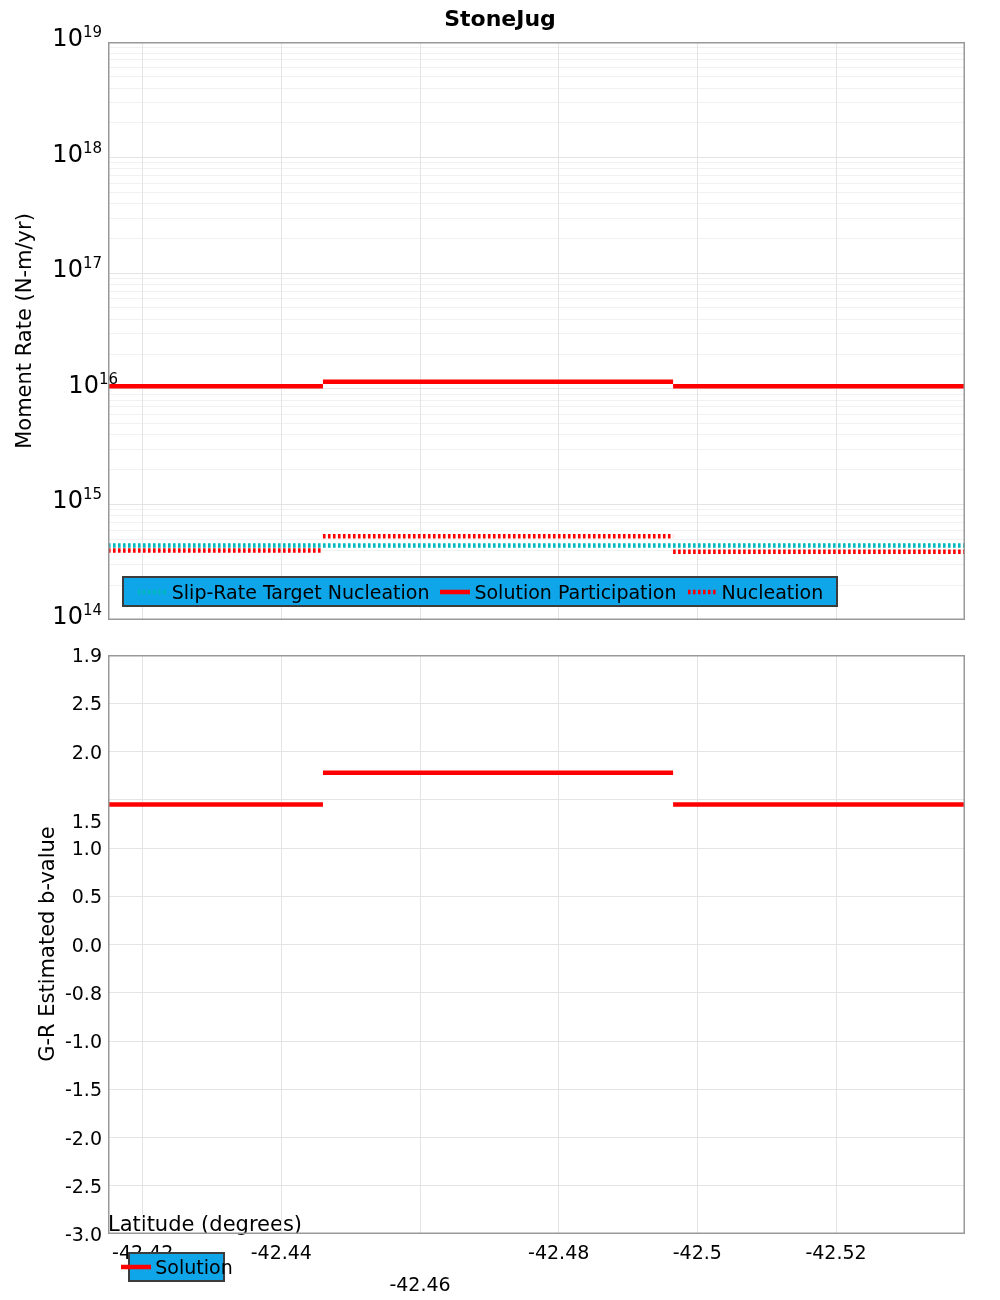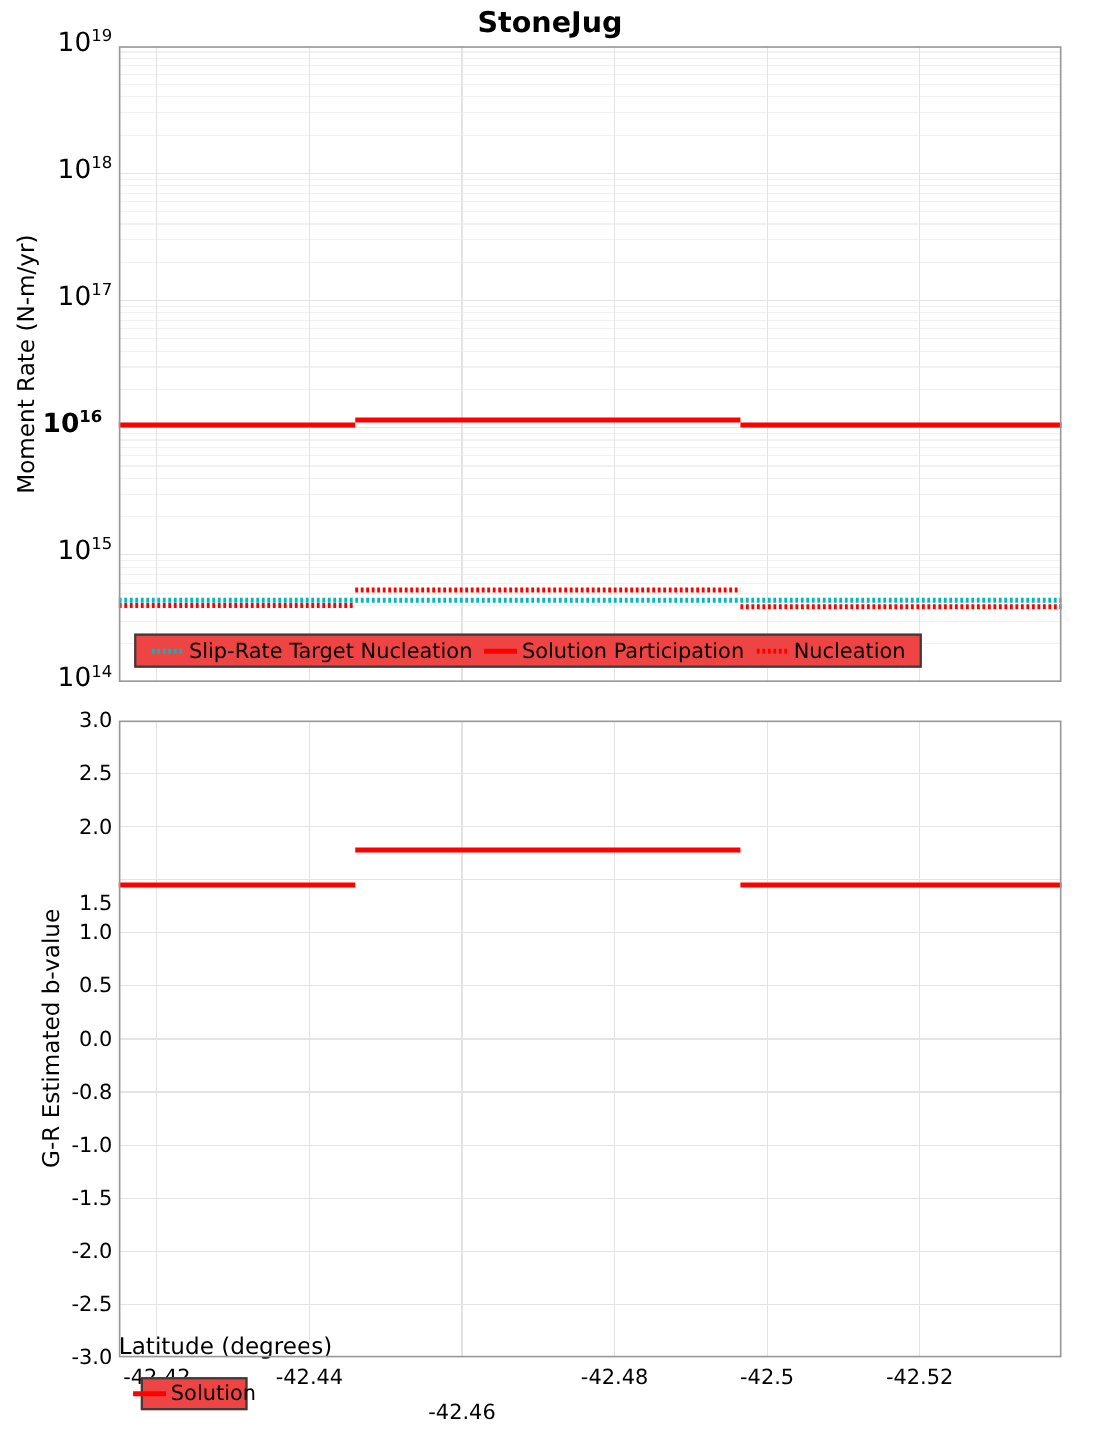--- a/index.html
+++ b/index.html
@@ -1,30 +1,30 @@
 <!DOCTYPE html>
 <html><head>
 <meta charset="utf-8">
 <style>
   * { margin:0; padding:0; box-sizing:border-box; }
   html,body { width:1000px; height:1300px; background:#ffffff; }
   body { font-family:"DejaVu Sans", sans-serif; color:#000; position:relative; overflow:hidden; }
   .abs { position:absolute; }
-  .chart-title { left:0; top:6px; width:1000px; text-align:center; font-size:26px; font-weight:bold; }
+  .chart-title { left:0; top:6px; width:1000px; text-align:center; font-size:22px; font-weight:bold; }
   .axis-title { font-size:21px; height:28px; line-height:28px; white-space:nowrap; }
   .yt { width:400px; text-align:center; transform:rotate(-90deg); }
   #ylabel-top    { left:-176px; top:317px; }
   #ylabel-bottom { left:-153px; top:930px; }
   #xlabel { left:108px; top:1212px; width:857px; text-align:left; font-size:21px; }
   .tick { position:absolute; line-height:1; white-space:nowrap; }
   .tick.ylog { font-size:24px; text-align:right; width:74px; }
   .tick.ylog sup { font-size:15px; }
   .tick.ylin { font-size:19px; text-align:right; width:74px; }
   .tick.x { font-size:19px; text-align:center; width:96px; }
-  .legend { position:absolute; background:#ef4444; border:2px solid #d946ef;
+  .legend { position:absolute; background:#0ea5e9; border:2px solid #d946ef;
             display:flex; align-items:center; justify-content:center;
             font-size:19px; white-space:nowrap; }
   .legend .li { display:inline-flex; align-items:center; gap:3px; margin:0 5px; }
   .legend svg { display:block; }
   svg.plot { position:absolute; overflow:visible; }
 </style>
 </head>
 <body>
 
 <div class="abs chart-title">StoneJug</div>
@@ -92,21 +92,21 @@
       <line x1="214.9433656957789" y1="339.7833296551225" x2="565.093042071171" y2="339.7833296551225" stroke="#ff0000" stroke-width="4.5"></line>
       <line x1="565.093042071171" y1="344.35051702751514" x2="857" y2="344.35051702751514" stroke="#ff0000" stroke-width="4.5"></line>
       <line x1="0" y1="508.40186500248757" x2="214.9433656957789" y2="508.40186500248757" stroke="#ff0000" stroke-width="4.5" stroke-dasharray="2.6 2.4"></line>
       <line x1="214.9433656957789" y1="494.27370947414886" x2="565.093042071171" y2="494.27370947414886" stroke="#ff0000" stroke-width="4.5" stroke-dasharray="2.6 2.4"></line>
       <line x1="565.093042071171" y1="509.6729314277366" x2="857" y2="509.6729314277366" stroke="#ff0000" stroke-width="4.5" stroke-dasharray="2.6 2.4"></line>
       <rect x="0.75" y="0.75" width="855.5" height="576.5" fill="none" stroke="#999999" stroke-width="1.5"></rect>
     </svg>
     <div class="tick ylog" style="left: 28px; top: 25px;">10<sup>19</sup></div>
     <div class="tick ylog" style="left: 28px; top: 140.6px;">10<sup>18</sup></div>
     <div class="tick ylog" style="left: 28px; top: 256.2px;">10<sup>17</sup></div>
-    <div class="tick ylog" style="left: 19px; top: 371.8px; font-weight: bold;">10<sup>16</sup></div>
+    <div class="tick ylog" style="left: 44px; top: 371.8px;">10<sup>16</sup></div>
     <div class="tick ylog" style="left: 28px; top: 487.4px;">10<sup>15</sup></div>
     <div class="tick ylog" style="left: 28px; top: 603px;">10<sup>14</sup></div>
     <div class="legend" style="left: 122px; top: 576px; width: 716px; height: 31px; border-color: rgb(60, 60, 60);">
       <span class="li">
         <svg width="32" height="10">
           <line x1="1" y1="5" x2="31" y2="5" stroke="#00b9be" stroke-width="4.5" stroke-dasharray="2.6 2.4"></line>
         </svg>
         <span>Slip-Rate Target Nucleation</span>
       </span>
       <span class="li">
@@ -138,21 +138,21 @@
       <line x1="173.34142394820563" y1="0" x2="173.34142394820563" y2="579" stroke="#e4e4e4" stroke-width="1" shape-rendering="crispEdges"></line>
       <line x1="312.0145631067997" y1="0" x2="312.0145631067997" y2="579" stroke="#e4e4e4" stroke-width="1" shape-rendering="crispEdges"></line>
       <line x1="450.6877022653445" y1="0" x2="450.6877022653445" y2="579" stroke="#e4e4e4" stroke-width="1" shape-rendering="crispEdges"></line>
       <line x1="589.3608414239386" y1="0" x2="589.3608414239386" y2="579" stroke="#e4e4e4" stroke-width="1" shape-rendering="crispEdges"></line>
       <line x1="728.0339805825326" y1="0" x2="728.0339805825326" y2="579" stroke="#e4e4e4" stroke-width="1" shape-rendering="crispEdges"></line>
       <line x1="0" y1="149.57500000000002" x2="214.9433656957789" y2="149.57500000000002" stroke="#ff0000" stroke-width="4.5"></line>
       <line x1="214.9433656957789" y1="117.73" x2="565.093042071171" y2="117.73" stroke="#ff0000" stroke-width="4.5"></line>
       <line x1="565.093042071171" y1="149.57500000000002" x2="857" y2="149.57500000000002" stroke="#ff0000" stroke-width="4.5"></line>
       <rect x="0.75" y="0.75" width="855.5" height="577.5" fill="none" stroke="#999999" stroke-width="1.5"></rect>
     </svg>
-    <div class="tick ylin" style="left: 28px; top: 646px;">3.0</div>
+    <div class="tick ylin" style="left: 28px; top: 646px;">1.9</div>
     <div class="tick ylin" style="left: 28px; top: 694.25px;">2.5</div>
     <div class="tick ylin" style="left: 28px; top: 742.5px;">2.0</div>
     <div class="tick ylin" style="left: 28px; top: 790.75px; margin-top: 21px;">1.5</div>
     <div class="tick ylin" style="left: 28px; top: 839px;">1.0</div>
     <div class="tick ylin" style="left: 28px; top: 887.25px;">0.5</div>
     <div class="tick ylin" style="left: 28px; top: 935.5px;">0.0</div>
     <div class="tick ylin" style="left: 28px; top: 983.75px;">-0.8</div>
     <div class="tick ylin" style="left: 28px; top: 1032px;">-1.0</div>
     <div class="tick ylin" style="left: 28px; top: 1080.25px;">-1.5</div>
     <div class="tick ylin" style="left: 28px; top: 1128.5px;">-2.0</div>

